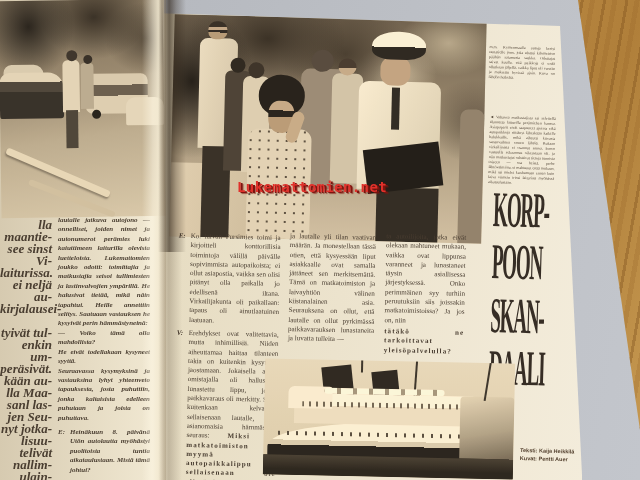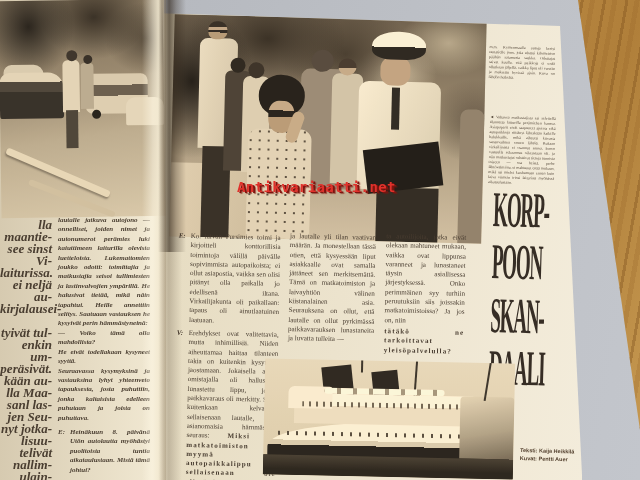--- a/index.html
+++ b/index.html
@@ -315,13 +315,13 @@
       <span class="qmark" style="left:0;">E:</span>
       <span>Heinäkuun 8. päivänä Utön autolautta myöhästyi puolitoista tuntia aikataulustaan. Mistä tämä johtui?</span>
     </div>
   </div>
 </div>
 
 <div id="curl" class="abs"></div>
 <div id="gutter-top" class="abs"></div>
 <div id="gutter-bottom" class="abs"></div>
 
-<div id="watermark" class="abs">Antikvariaatti.net</div>
+<div id="watermark" class="abs">Lukemattomien.net</div>
 
 </body></html>

